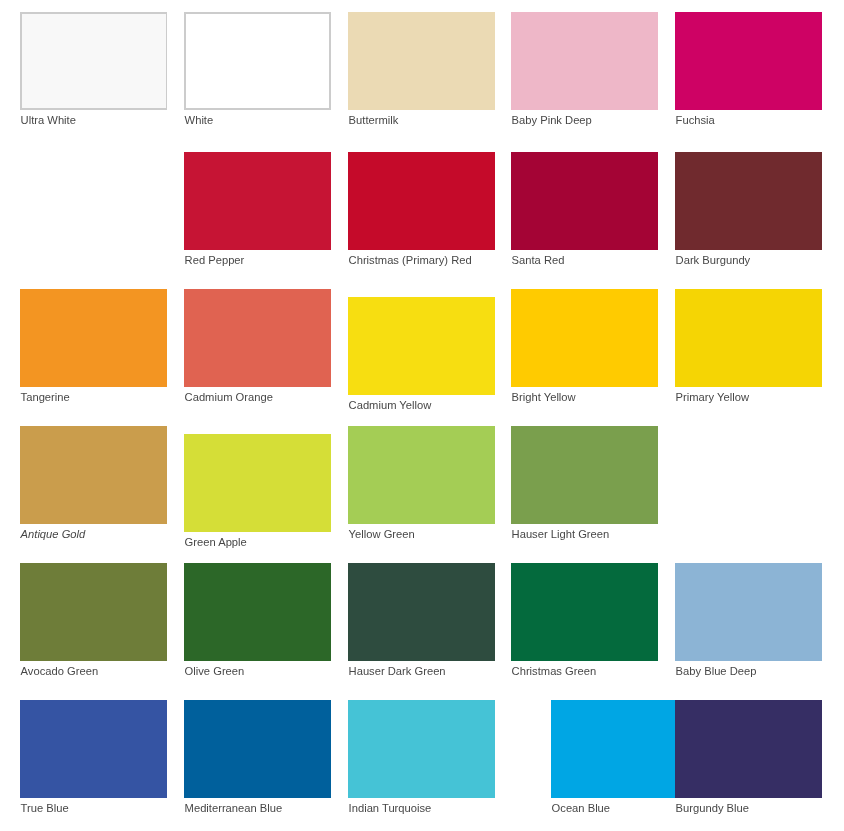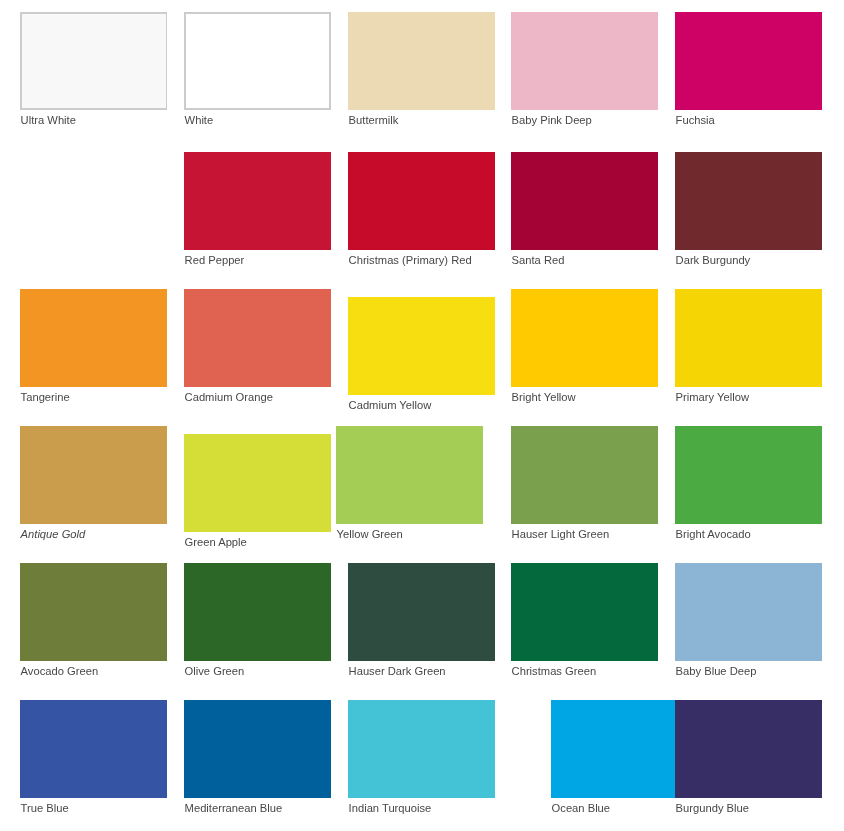--- a/index.html
+++ b/index.html
@@ -129,34 +129,30 @@
     <div class="swatch-card" style="left: 20px; top: 426px; font-style: italic;">
       <div class="swatch-chip" style="background-color: rgb(202, 157, 76);"></div>
       <div class="swatch-label">Antique Gold</div>
     </div>
 
     <div class="swatch-card" style="left: 184px; top: 434px; padding-left: 19px;">
       <div class="swatch-chip" style="background-color: rgb(213, 222, 55);"></div>
       <div class="swatch-label">Green Apple</div>
     </div>
 
-    <div class="swatch-card" style="left: 336px; top: 426px;">
+    <div class="swatch-card" style="left: 348px; top: 426px;">
       <div class="swatch-chip" style="background-color: rgb(164, 205, 85);"></div>
       <div class="swatch-label">Yellow Green</div>
     </div>
 
     <div class="swatch-card" style="left: 511px; top: 426px;">
       <div class="swatch-chip" style="background-color: rgb(122, 159, 77);"></div>
       <div class="swatch-label">Hauser Light Green</div>
     </div>
 
-    <div class="swatch-card" style="left: 675px; top: 426px;">
-      <div class="swatch-chip" style="background-color: rgb(76, 170, 66);"></div>
-      <div class="swatch-label">Bright Avocado</div>
-    </div>
 
     <div class="swatch-card" style="left: 184px; top: 563px;">
       <div class="swatch-chip" style="background-color: rgb(44, 103, 40);"></div>
       <div class="swatch-label">Olive Green</div>
     </div>
 
     <div class="swatch-card" style="left: 20px; top: 563px;">
       <div class="swatch-chip" style="background-color: rgb(110, 125, 57);"></div>
       <div class="swatch-label">Avocado Green</div>
     </div>

